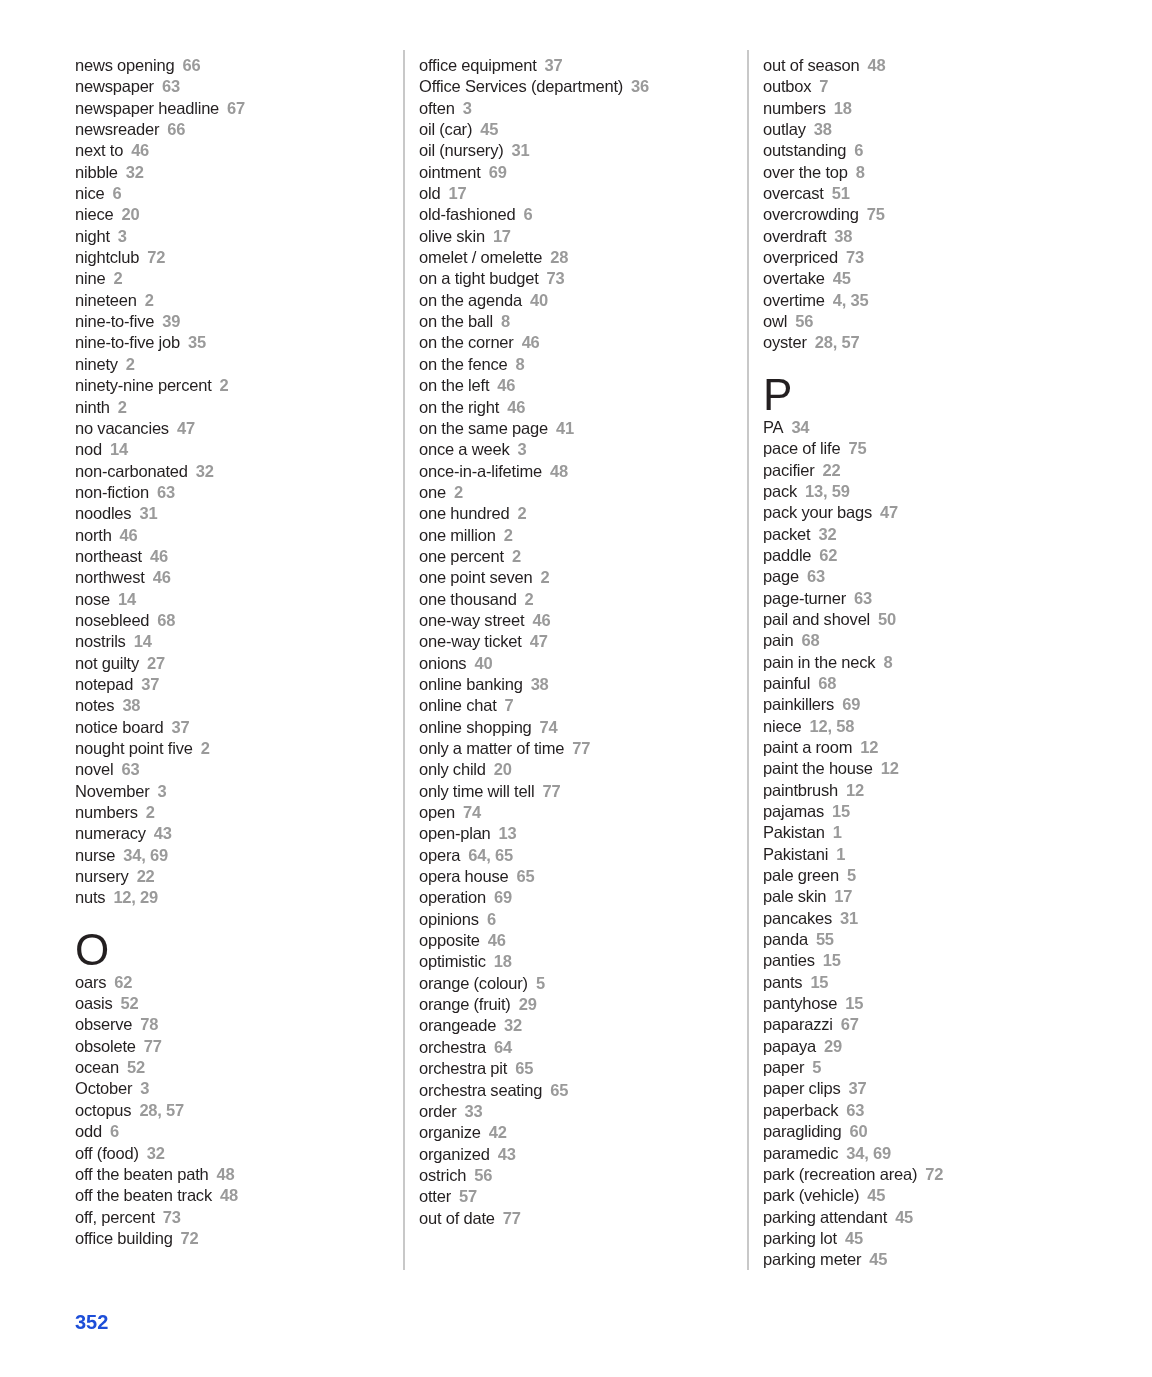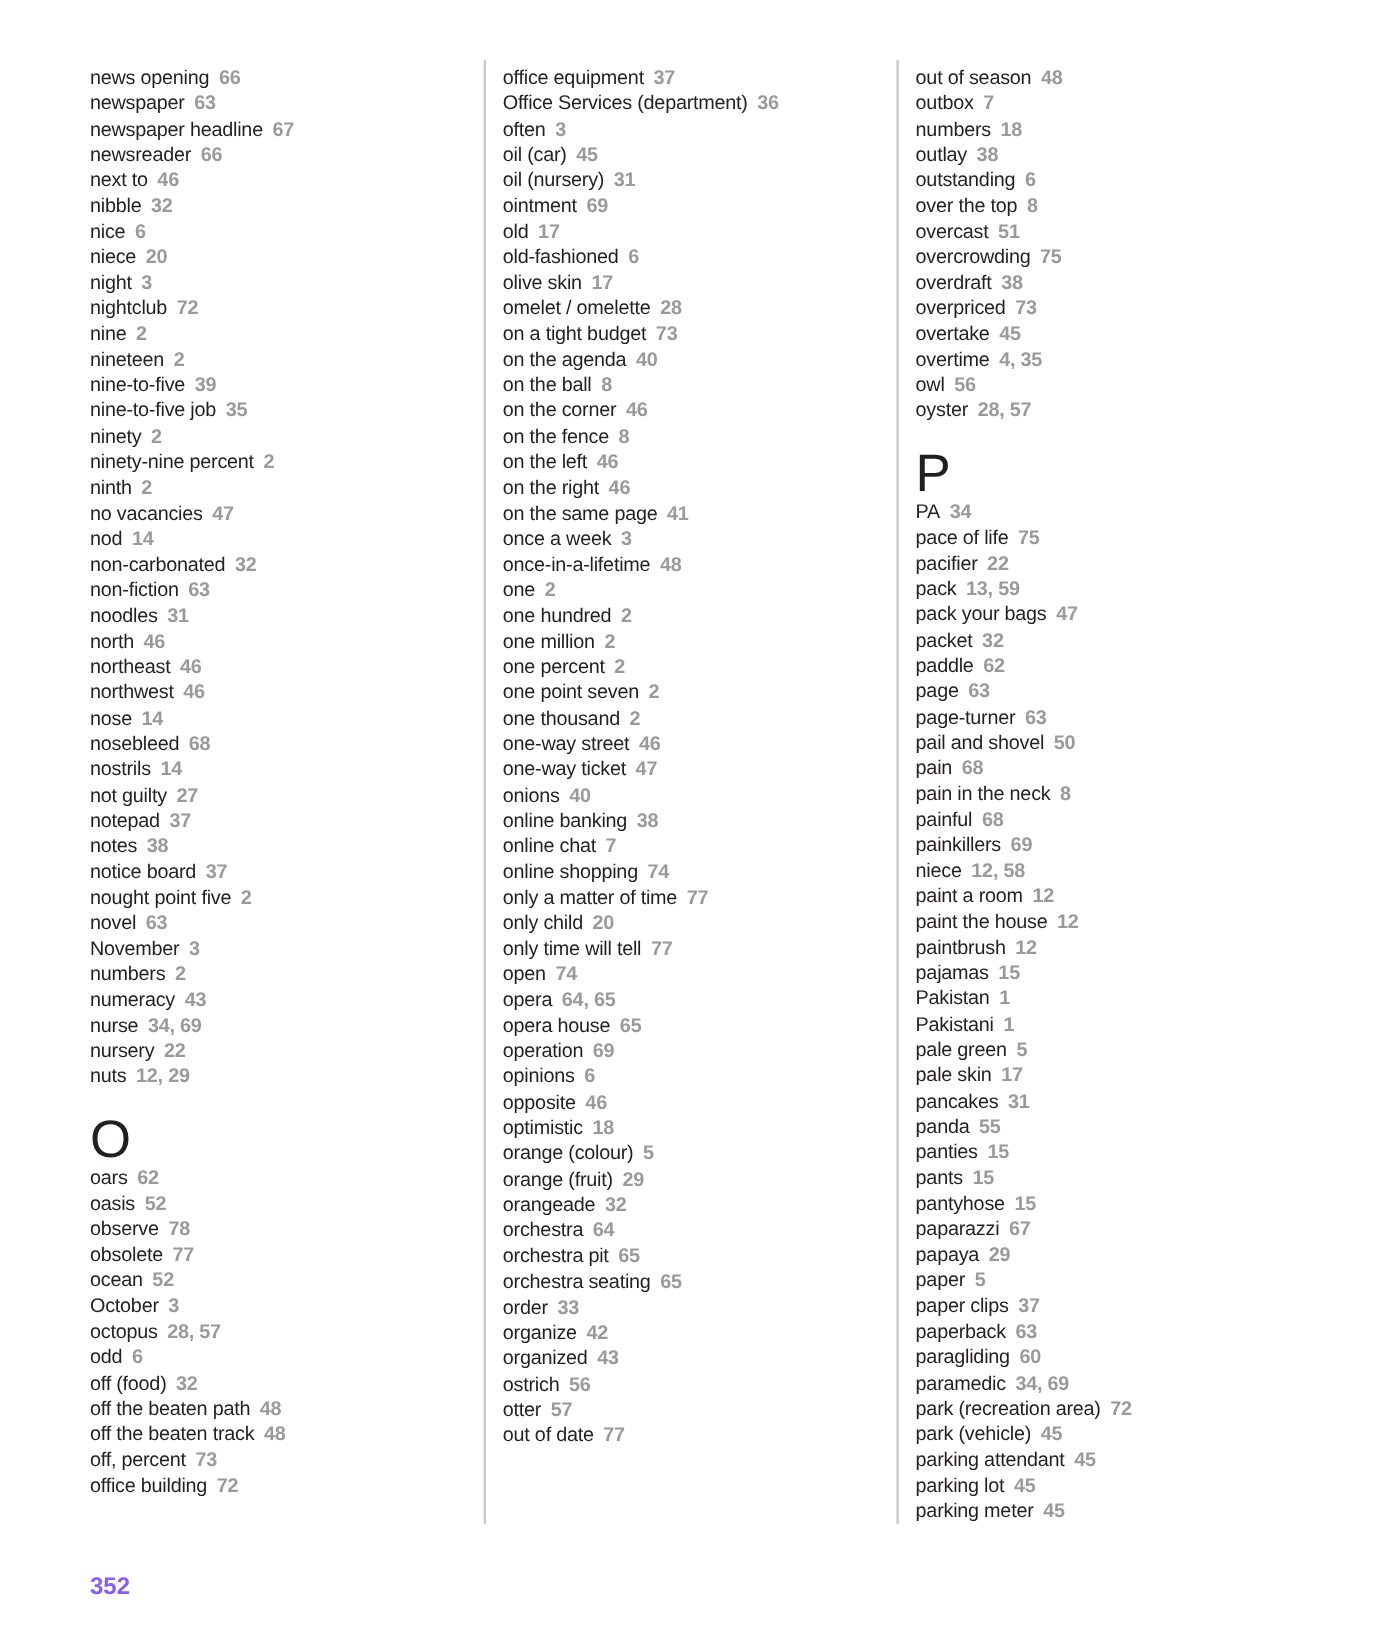--- a/index.html
+++ b/index.html
@@ -59,21 +59,21 @@
       margin-top: 19px;
       margin-bottom: 0px;
       letter-spacing: -1px;
     }
     .page-number {
       position: absolute;
       left: 75px;
       top: 1311px;
       font-size: 20px;
       font-weight: bold;
-      color: #8b5cf6;
+      color: #1d4ed8;
     }
   </style>
 </head>
 <body>
 
 <div class="page">
   <div class="divider divider-1"></div>
   <div class="divider divider-2"></div>
 
   <div class="column col-1">
@@ -162,20 +162,21 @@
       <div class="entry"><span class="term">one-way street</span><span class="pages">46</span></div>
       <div class="entry"><span class="term">one-way ticket</span><span class="pages">47</span></div>
       <div class="entry"><span class="term">onions</span><span class="pages">40</span></div>
       <div class="entry"><span class="term">online banking</span><span class="pages">38</span></div>
       <div class="entry"><span class="term">online chat</span><span class="pages">7</span></div>
       <div class="entry"><span class="term">online shopping</span><span class="pages">74</span></div>
       <div class="entry"><span class="term">only a matter of time</span><span class="pages">77</span></div>
       <div class="entry"><span class="term">only child</span><span class="pages">20</span></div>
       <div class="entry"><span class="term">only time will tell</span><span class="pages">77</span></div>
       <div class="entry"><span class="term">open</span><span class="pages">74</span></div>
+      <div class="entry"><span class="term">open-plan</span><span class="pages">13</span></div>
       <div class="entry"><span class="term">opera</span><span class="pages">64, 65</span></div>
       <div class="entry"><span class="term">opera house</span><span class="pages">65</span></div>
       <div class="entry"><span class="term">operation</span><span class="pages">69</span></div>
       <div class="entry"><span class="term">opinions</span><span class="pages">6</span></div>
       <div class="entry"><span class="term">opposite</span><span class="pages">46</span></div>
       <div class="entry"><span class="term">optimistic</span><span class="pages">18</span></div>
       <div class="entry"><span class="term">orange (colour)</span><span class="pages">5</span></div>
       <div class="entry"><span class="term">orange (fruit)</span><span class="pages">29</span></div>
       <div class="entry"><span class="term">orangeade</span><span class="pages">32</span></div>
       <div class="entry"><span class="term">orchestra</span><span class="pages">64</span></div>

